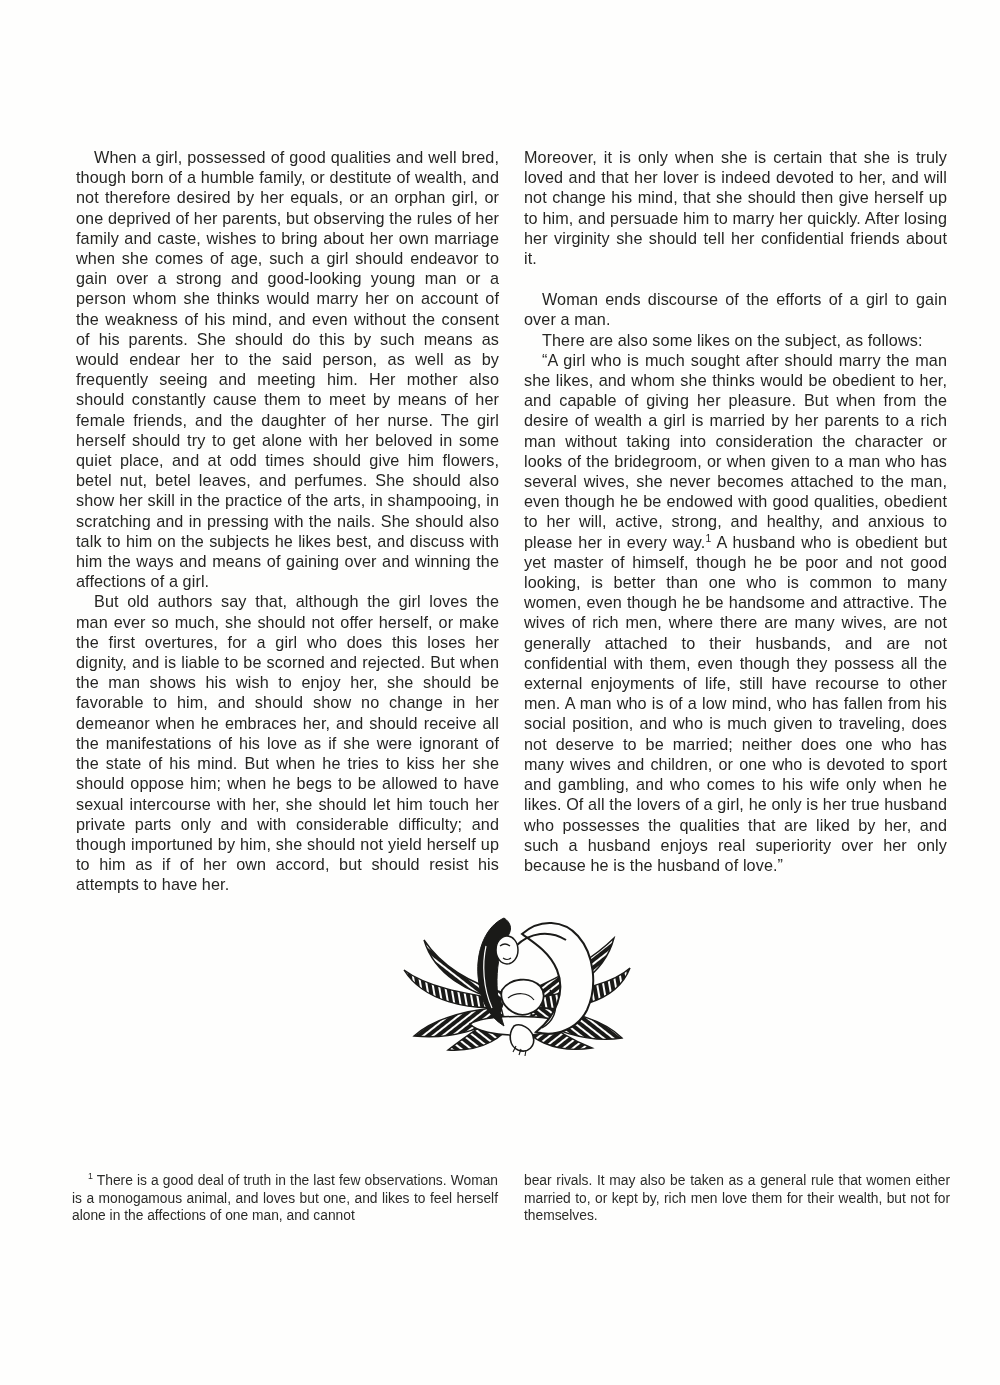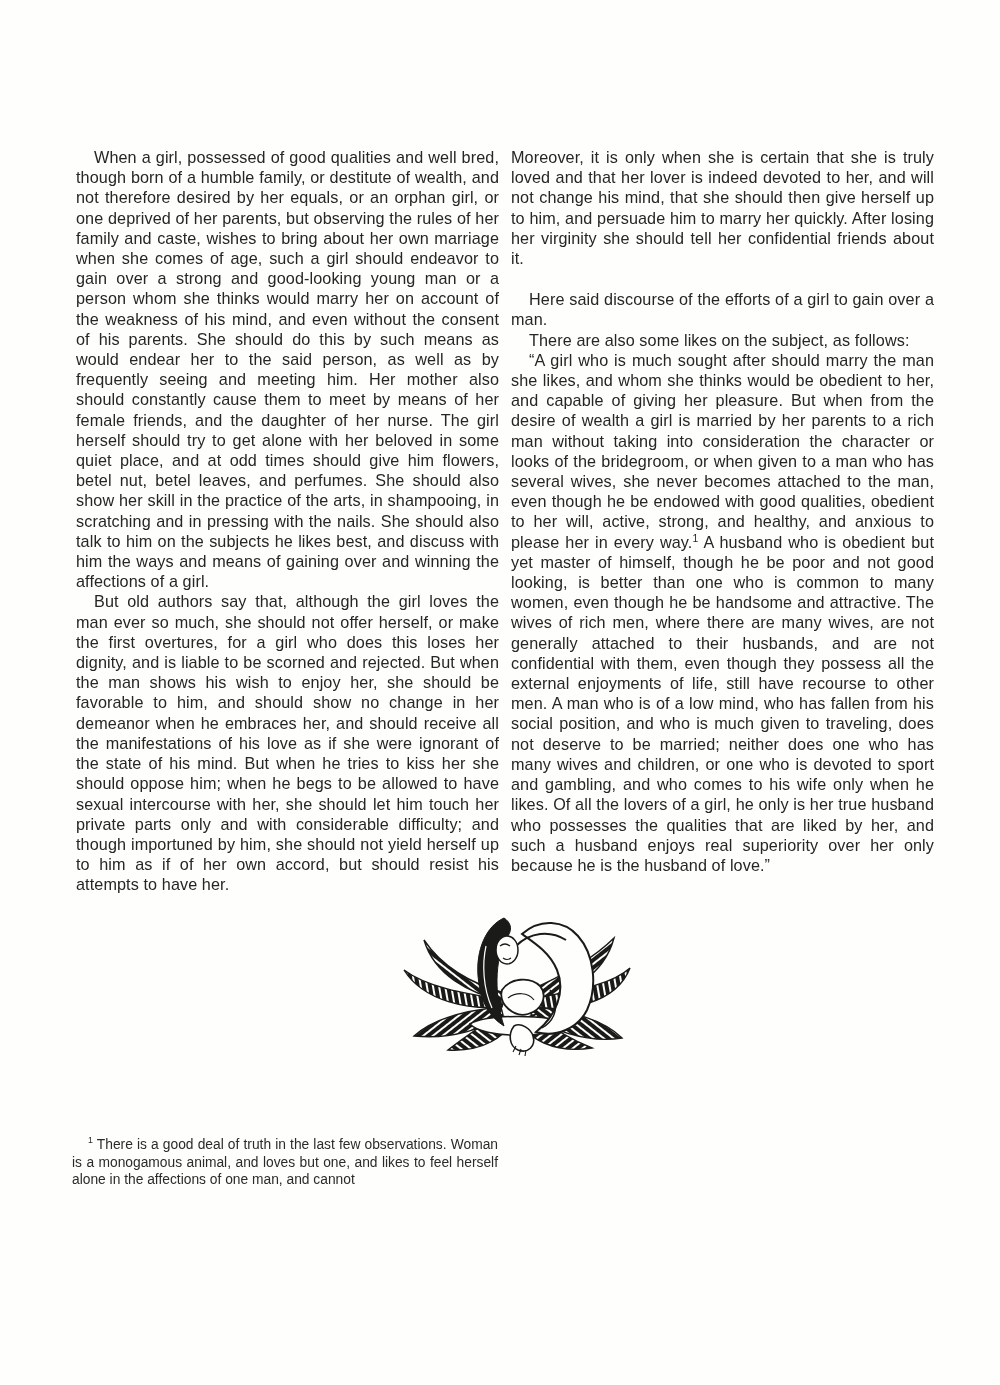--- a/index.html
+++ b/index.html
@@ -8,21 +8,21 @@
     background: #fefefd;
     font-family: "Liberation Sans", sans-serif;
     color: #262624;
     overflow: hidden;
   }
   .page { position: relative; width: 1000px; height: 1385px; }
 
   
   .columns {
     position: absolute; top: 147px; left: 76px;
-    display: flex; gap: 12px;
+    display: flex; gap: 25px;
   }
   .col { width: 423px; }
   .para {
     margin: 0;
     font-size: 16.2px;
     line-height: 20.2px;
     text-align: justify;
     letter-spacing: 0.1px;
   }
   .para.indent { text-indent: 18px; }
@@ -36,21 +36,21 @@
 
   
   .illustration {
     position: absolute; left: 390px; top: 898px;
     width: 256px; height: 164px; margin: 0;
   }
   .illustration svg { display: block; width: 100%; height: 100%; }
 
   
   .footnotes {
-    position: absolute; top: 1136px; left: 72px;
+    position: absolute; top: 1172px; left: 72px;
     display: flex; gap: 26px;
   }
   .fncol { width: 426px; }
   .fn {
     margin: 0;
     font-size: 13.8px;
     line-height: 17.6px;
     text-align: justify;
     color: #2b2b29;
   }
@@ -62,21 +62,21 @@
 <div class="page">
 
   <main class="columns">
     <section class="col">
       <p class="para indent">When a girl, possessed of good qualities and well bred, though born of a humble family, or destitute of wealth, and not therefore desired by her equals, or an orphan girl, or one deprived of her parents, but observing the rules of her family and caste, wishes to bring about her own marriage when she comes of age, such a girl should endeavor to gain over a strong and good-looking young man or a person whom she thinks would marry her on account of the weakness of his mind, and even without the consent of his parents. She should do this by such means as would endear her to the said person, as well as by frequently seeing and meeting him. Her mother also should constantly cause them to meet by means of her female friends, and the daughter of her nurse. The girl herself should try to get alone with her beloved in some quiet place, and at odd times should give him flowers, betel nut, betel leaves, and perfumes. She should also show her skill in the practice of the arts, in shampooing, in scratching and in pressing with the nails. She should also talk to him on the subjects he likes best, and discuss with him the ways and means of gaining over and winning the affections of a girl.</p>
       <p class="para indent">But old authors say that, although the girl loves the man ever so much, she should not offer herself, or make the first overtures, for a girl who does this loses her dignity, and is liable to be scorned and rejected. But when the man shows his wish to enjoy her, she should be favorable to him, and should show no change in her demeanor when he embraces her, and should receive all the manifestations of his love as if she were ignorant of the state of his mind. But when he tries to kiss her she should oppose him; when he begs to be allowed to have sexual intercourse with her, she should let him touch her private parts only and with considerable difficulty; and though importuned by him, she should not yield herself up to him as if of her own accord, but should resist his attempts to have her.</p>
     </section>
 
     <section class="col">
       <p class="para">Moreover, it is only when she is certain that she is truly loved and that her lover is indeed devoted to her, and will not change his mind, that she should then give herself up to him, and persuade him to marry her quickly. After losing her virginity she should tell her confidential friends about it.</p>
-      <p class="para indent gap-above">Here said discourse of the efforts of a girl to gain over a man.</p>
+      <p class="para indent gap-above">Woman ends discourse of the efforts of a girl to gain over a man.</p>
       <p class="para indent">There are also some likes on the subject, as follows:</p>
       <p class="para indent"><span>“A girl who is much sought after should marry the man she likes, and whom she thinks would be obedient to her, and capable of giving her pleasure. But when from the desire of wealth a girl is married by her parents to a rich man without taking into consideration the character or looks of the bridegroom, or when given to a man who has several wives, she never becomes attached to the man, even though he be endowed with good qualities, obedient to her will, active, strong, and healthy, and anxious to please her in every way.</span><sup class="fnref">1</sup><span> A husband who is obedient but yet master of himself, though he be poor and not good looking, is better than one who is common to many women, even though he be handsome and attractive. The wives of rich men, where there are many wives, are not generally attached to their husbands, and are not confidential with them, even though they possess all the external enjoyments of life, still have recourse to other men. A man who is of a low mind, who has fallen from his social position, and who is much given to traveling, does not deserve to be married; neither does one who has many wives and children, or one who is devoted to sport and gambling, and who comes to his wife only when he likes. Of all the lovers of a girl, he only is her true husband who possesses the qualities that are liked by her, and such a husband enjoys real superiority over her only because he is the husband of love.”</span></p>
     </section>
   </main>
 
   <figure class="illustration">
     <svg viewBox="0 0 256 164" xmlns="http://www.w3.org/2000/svg">
       <defs>
         <pattern id="hatchA" width="6" height="6" patternUnits="userSpaceOnUse" patternTransform="rotate(38)">
           <rect width="6" height="6" fill="#1a1a18"></rect>
@@ -125,15 +125,18 @@
         <path d="M124,128 C118,136 119,148 128,152 C138,156 146,148 143,138 C141,131 131,124 124,128 Z" fill="#fefefd" stroke="#1a1a18" stroke-width="1.6"></path>
         <path d="M126,148 L123,154 M131,151 L129,157 M136,152 L135,158" fill="none" stroke="#1a1a18" stroke-width="1.1"></path>
       </g>
     </svg>
   </figure>
 
   <footer class="footnotes">
     <div class="fncol">
       <p class="fn indent"><sup class="fnmark">1</sup> <span>There is a good deal of truth in the last few observations. Woman is a monogamous animal, and loves but one, and likes to feel herself alone in the affections of one man, and cannot</span></p>
     </div>
+    <div class="fncol">
+      <p class="fn"><span>bear rivals. It may also be taken as a general rule that women either married to, or kept by, rich men love them for their wealth, but not for themselves.</span></p>
+    </div>
   </footer>
 
 </div>
 
 </body></html>

